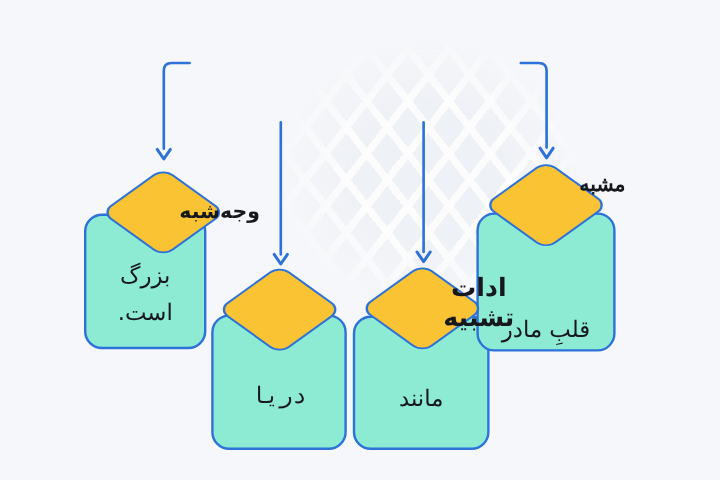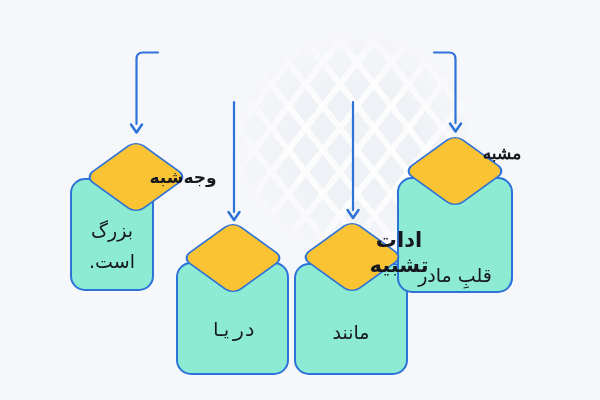--- a/index.html
+++ b/index.html
@@ -37,21 +37,21 @@
     background:var(--box-fill);
     border:2px solid var(--box-border);
     border-radius:15px;
     display:flex;align-items:center;justify-content:center;
   }
   .title-box{
     left:158px;top:16px;width:276px;height:85px;
     border-width:2.5px;border-radius:13px;
   }
   .title-box .node-text{font-size:21px;font-weight:700;}
-  #b1{left:70px;top:178px;width:84px;height:113px;padding-top:23px;}
+  #b1{left:70px;top:178px;width:102px;height:113px;padding-top:23px;}
   #b2{left:176px;top:262px;width:113px;height:113px;padding-top:27px;font-family:Liberation Mono, monospace;}
   #b3{left:294px;top:263px;width:114px;height:112px;padding-top:27px;}
   #b4{left:397px;top:177px;width:116px;height:116px;padding-top:10px;align-items:flex-end;}
 
   .node-text{
     direction:rtl;text-align:center;font-size:19px;font-weight:500;
     line-height:1.65;color:var(--text);
   }
   #b1 .node-text{width:80px;}
 

